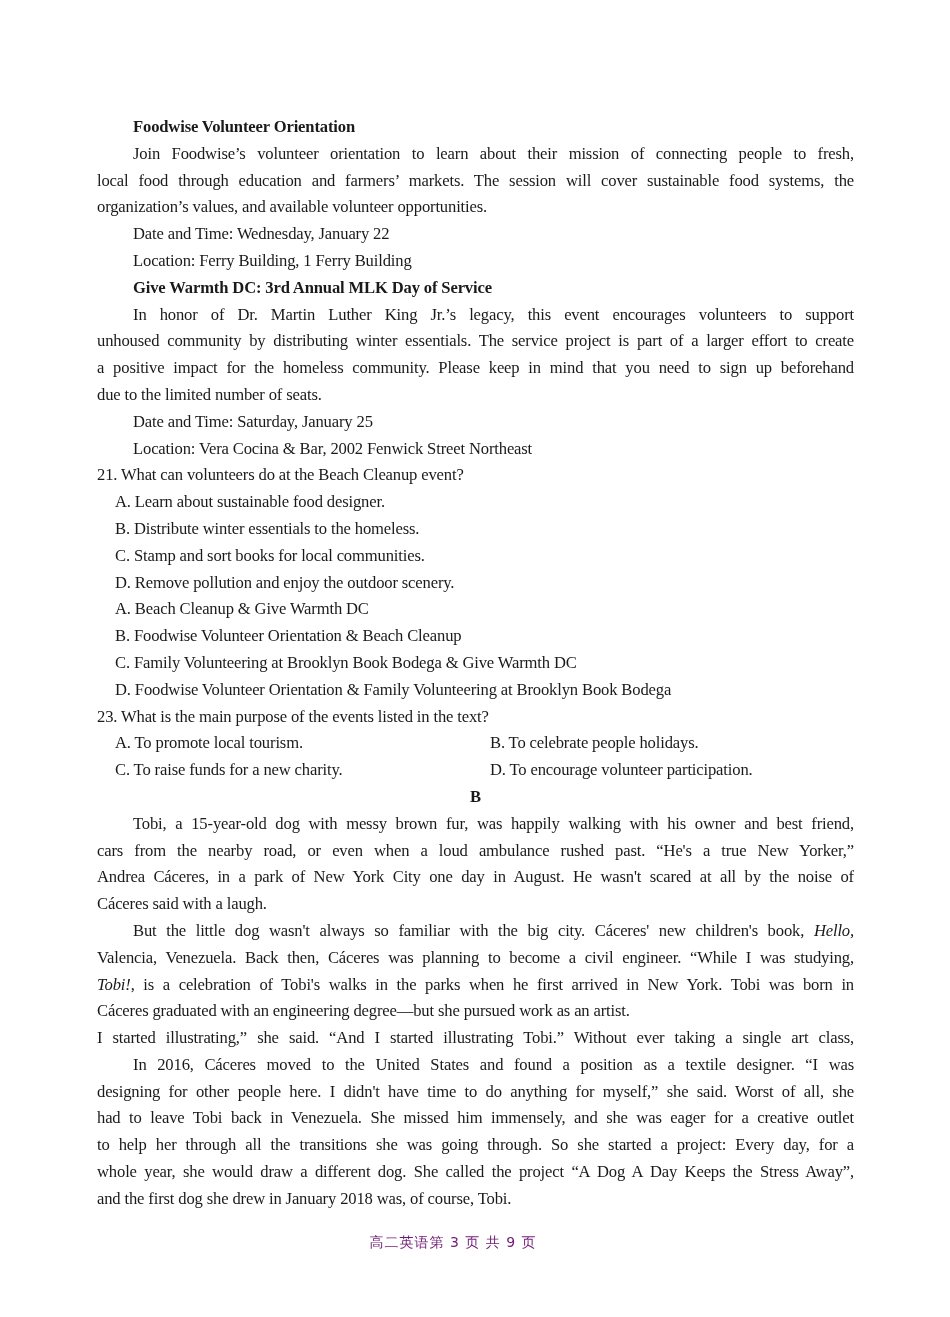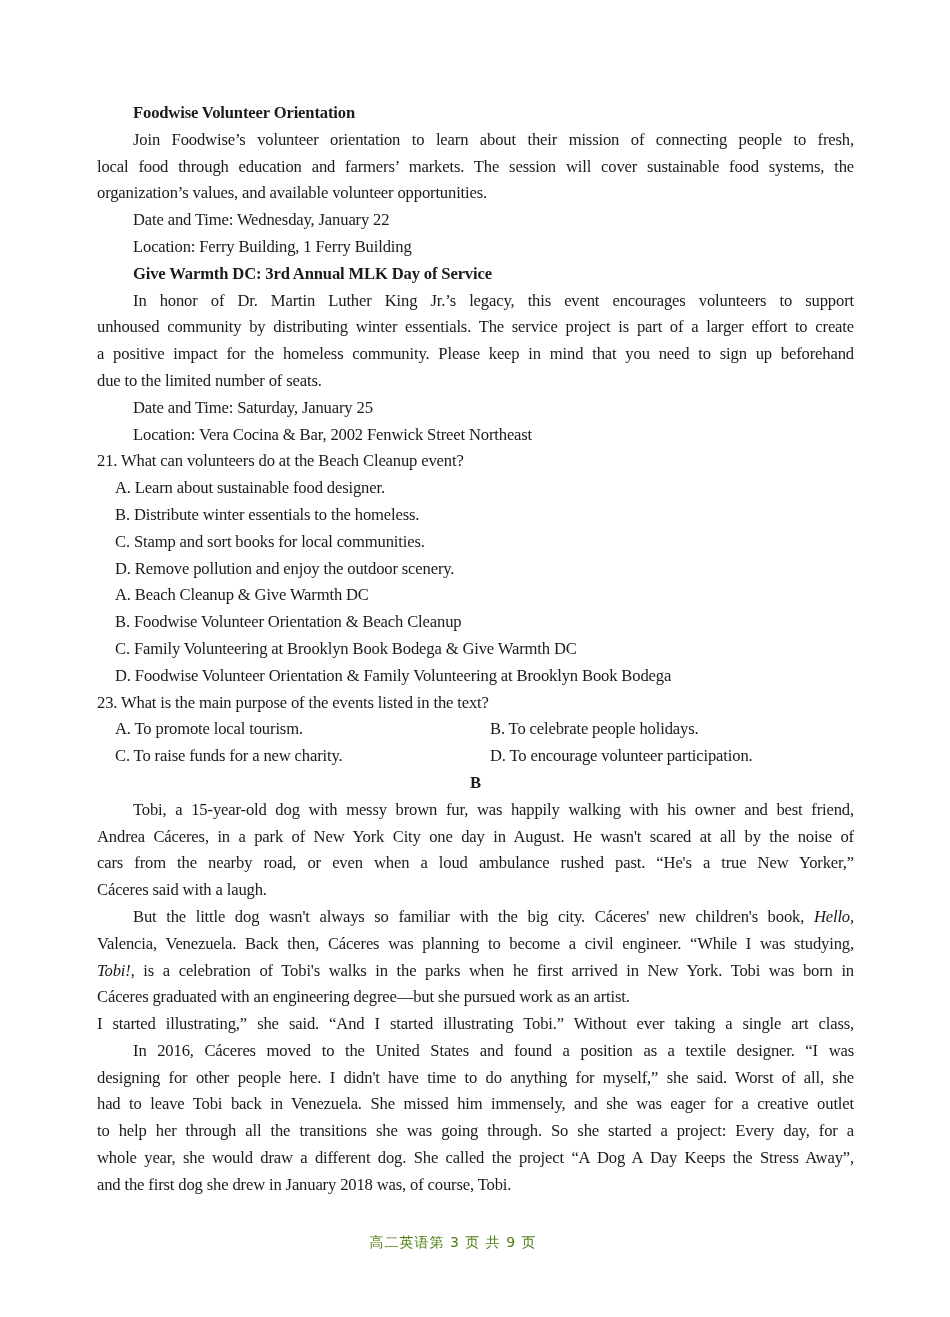--- a/index.html
+++ b/index.html
@@ -1,37 +1,37 @@
 <!DOCTYPE html>
 <html><head>
 <meta charset="utf-8">
 <style>
   html, body { margin: 0; padding: 0; background: #ffffff; }
   body {
     width: 950px; height: 1317px; position: relative; overflow: hidden;
     font-family: "Liberation Serif", "DejaVu Serif", serif;
     color: #1a1a1a;
   }
-  .page { position: absolute; left: 97px; top: 100px; width: 757px; }
+  .page { position: absolute; left: 97px; top: 114px; width: 757px; }
   .line {
     font-size: 16.6px; line-height: 26.8px; height: 26.8px;
     white-space: nowrap; letter-spacing: -0.15px;
   }
   .just { text-align: justify; text-align-last: justify; white-space: normal; }
   .ind { padding-left: 36px; }
   .opt { padding-left: 18px; }
   .bold { font-weight: bold; }
   .center { text-align: center; }
   .two-col { display: flex; }
   .two-col .col-a { width: 375px; padding-left: 18px; }
   .two-col .col-b { flex: 1; }
   em { font-style: italic; }
   .footer {
     position: absolute; left: 0; top: 1234px; width: 906px; text-align: center;
-    font-family: "DejaVu Sans", sans-serif; font-size: 14px; color: #4d7c0f;
+    font-family: "DejaVu Sans", sans-serif; font-size: 14px; color: #701a75;
     letter-spacing: 1px;
   }
 </style>
 </head>
 <body>
 
 <div class="page">
 
   <div class="line ind bold">Foodwise Volunteer Orientation</div>
   <div class="line ind just">Join Foodwise’s volunteer orientation to learn about their mission of connecting people to fresh,</div>
@@ -65,22 +65,22 @@
     <span class="col-b">B. To celebrate people holidays.</span>
   </div>
   <div class="line two-col">
     <span class="col-a">C. To raise funds for a new charity.</span>
     <span class="col-b">D. To encourage volunteer participation.</span>
   </div>
 
   <div class="line center bold">B</div>
 
   <div class="line ind just">Tobi, a 15-year-old dog with messy brown fur, was happily walking with his owner and best friend,</div>
+  <div class="line just">cars from the nearby road, or even when a loud ambulance rushed past. “He's a true New Yorker,”</div>
   <div class="line just">Andrea Cáceres, in a park of New York City one day in August. He wasn't scared at all by the noise of</div>
-  <div class="line just">cars from the nearby road, or even when a loud ambulance rushed past. “He's a true New Yorker,”</div>
   <div class="line">Cáceres said with a laugh.</div>
 
   <div class="line ind just"><span>But the little dog wasn't always so familiar with the big city. Cáceres' new children's book, </span><em>Hello,</em></div>
   <div class="line just">Valencia, Venezuela. Back then, Cáceres was planning to become a civil engineer. “While I was studying,</div>
   <div class="line just"><em>Tobi!</em><span>, is a celebration of Tobi's walks in the parks when he first arrived in New York. Tobi was born in</span></div>
   <div class="line">Cáceres graduated with an engineering degree—but she pursued work as an artist.</div>
   <div class="line just">I started illustrating,” she said. “And I started illustrating Tobi.” Without ever taking a single art class,</div>
 
   <div class="line ind just">In 2016, Cáceres moved to the United States and found a position as a textile designer. “I was</div>
   <div class="line just">designing for other people here. I didn't have time to do anything for myself,” she said. Worst of all, she</div>

